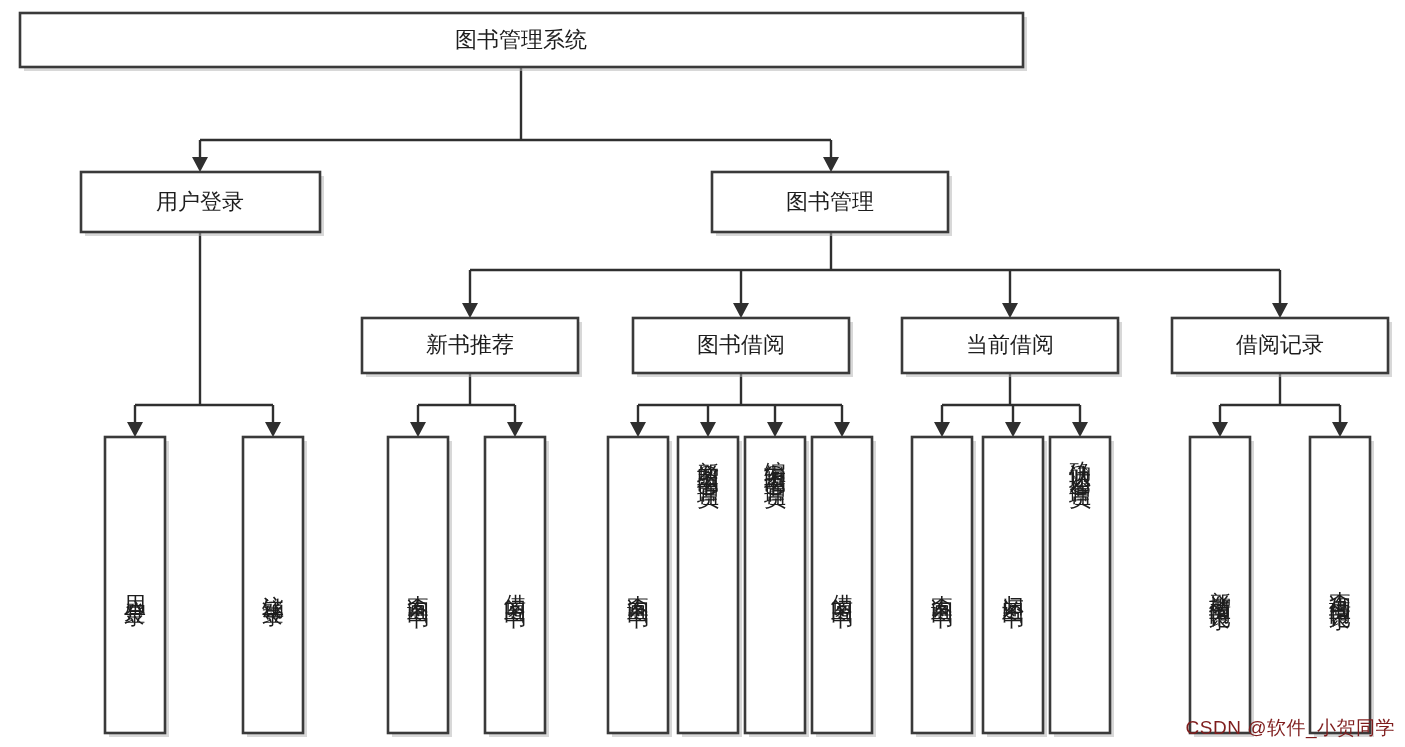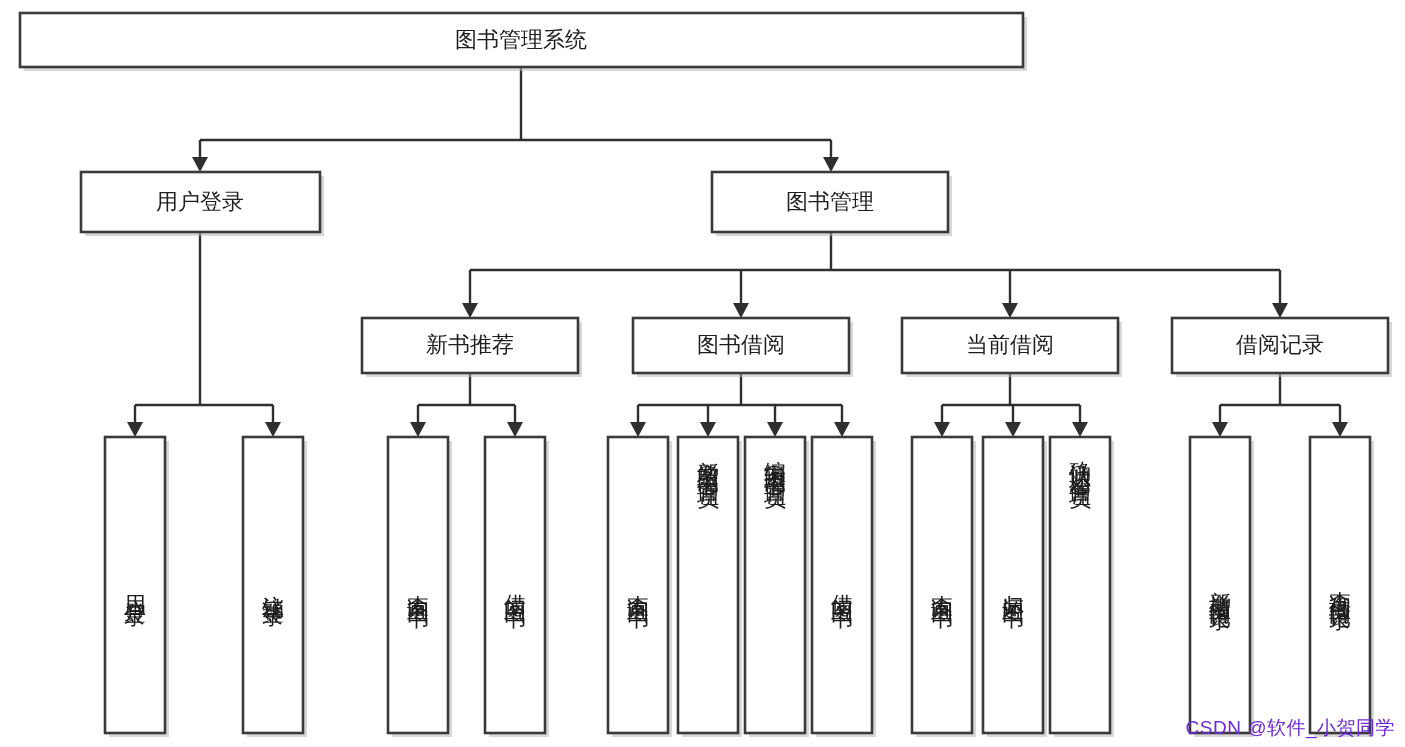--- a/index.html
+++ b/index.html
@@ -69,21 +69,21 @@
     color: #1d1d1d;
     white-space: nowrap;
     text-align: center;
   }
   .watermark {
     position: absolute;
     right: 10px;
     bottom: 6px;
     font-family: "Liberation Sans", "DejaVu Sans", sans-serif;
     font-size: 19px;
-    color: #6d28d9;
+    color: #7f1d1d;
     letter-spacing: 0.5px;
     white-space: nowrap;
     user-select: none;
   }
 </style>
 </head>
 <body>
 
 <div id="diagram-root">
 

